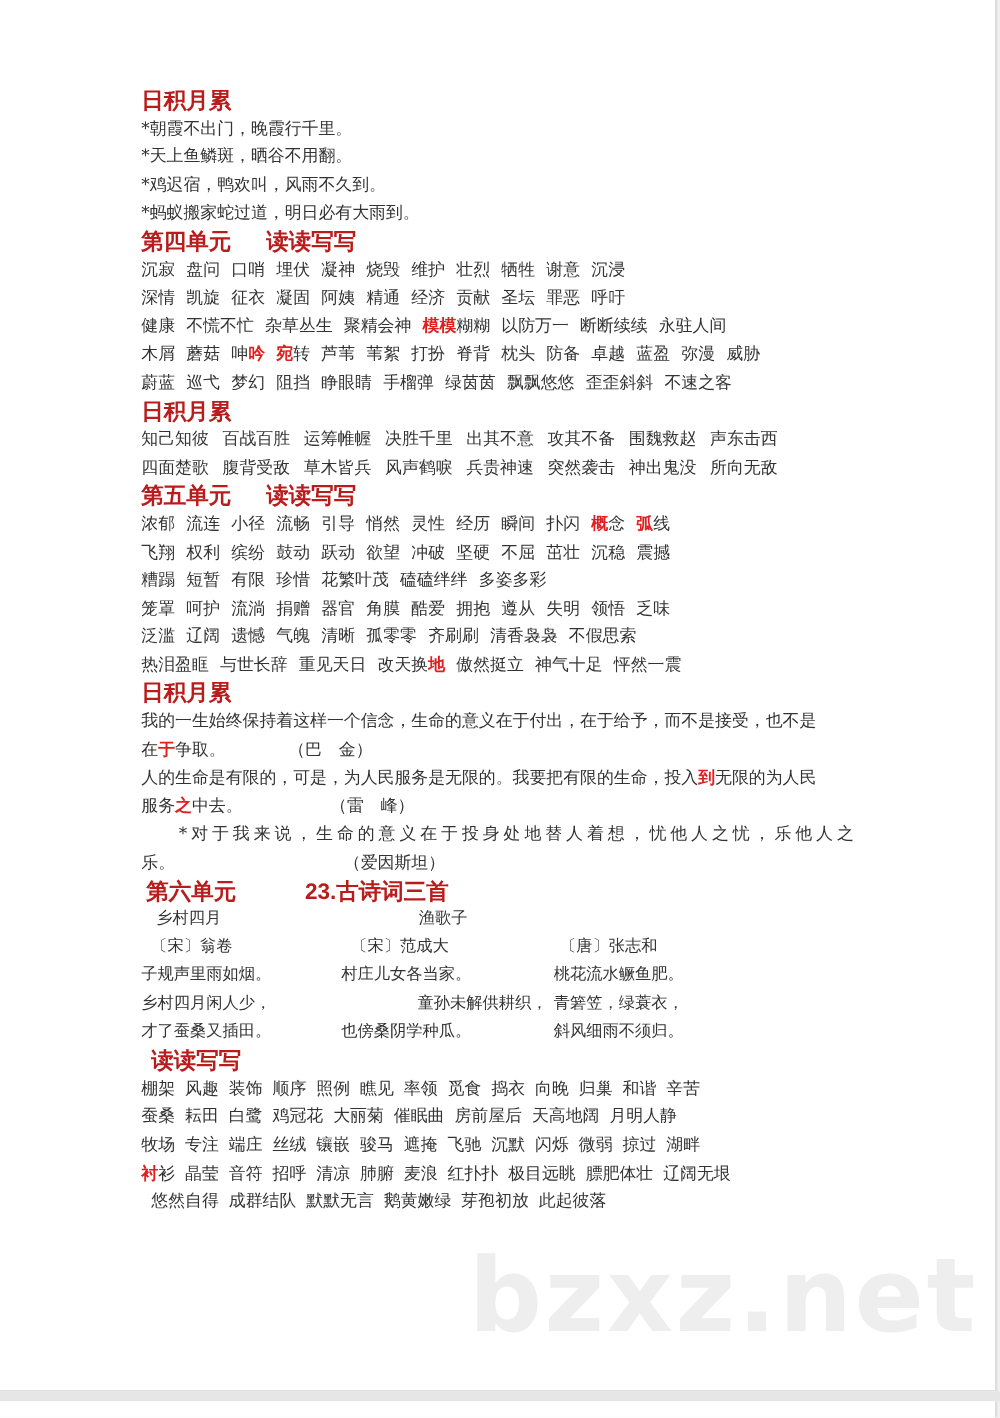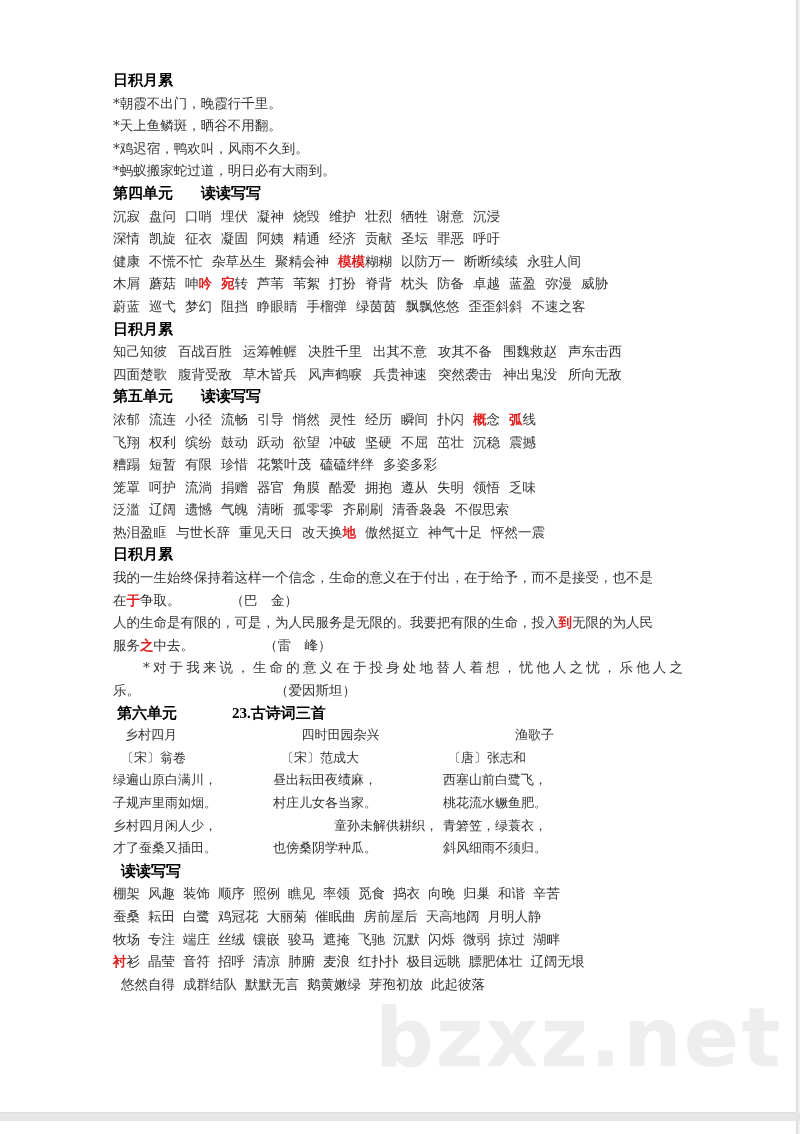--- a/index.html
+++ b/index.html
@@ -24,22 +24,22 @@
       background: #fff; border-right: 2px solid #dedede;
     }
     .content {
       position: absolute; left: 113px; top: 69px; width: 600px;
     }
     .line {
       height: 22.6px; line-height: 22.6px; font-size: 13.5px;
       white-space: nowrap; color: #333;
     }
     .h {
-      font-family: Liberation Serif, serif;
-      font-weight: bold; font-size: 15px; color: #000000;
+      font-family: Liberation Sans, sans-serif;
+      font-weight: bold; font-size: 18px; color: #b91c1c;
     }
     .h .gap { display: inline-block; width: 28px; }
     .words span.w { margin-right: 10px; }
     .red { color: #e02020; font-weight: bold; }
     .para { font-size: 13.5px; line-height: 22.6px; color: #333; white-space: normal; width: 570px; }
     .justify { text-align: justify; text-align-last: justify; margin-left: 30px; }
     .poem-row { display: flex; height: 22.6px; line-height: 22.6px; font-size: 13px; color: #333; }
     .poem-row .c1 { width: 160px; }
     .poem-row .c2 { width: 165px; }
     .poem-row .c3 { width: 200px; }
@@ -107,34 +107,28 @@
     <div class="para">
       <div class="justify" style="height:22.6px">*对于我来说，生命的意义在于投身处地替人着想，忧他人之忧，乐他人之</div>
       <span>乐。</span><span style="display:inline-block;width:135px"></span><span>（爱因斯坦）</span>
     </div>
 
     <div class="line h ml4">
       <span>第六单元</span><span style="display:inline-block;width:55px"></span><span>23.古诗词三首</span>
     </div>
     <div class="poem-row">
       <div class="c1" style="padding-left:12px">乡村四月</div>
-      <div class="c2" style="padding-left:18px">四时田园杂兴</div>
       <div class="c3" style="padding-left:50px">渔歌子</div>
     </div>
     <div class="poem-row">
       <div class="c1" style="padding-left:8px">〔宋〕翁卷</div>
       <div class="c2">〔宋〕范成大</div>
       <div class="c3" style="padding-left:2px">〔唐〕张志和</div>
     </div>
     <div id="poem-lines">
-        <div class="poem-row">
-          <div class="c1" style="padding-left: 0px;">绿遍山原白满川，</div>
-          <div class="c2" style="padding-left: 0px;">昼出耘田夜绩麻，</div>
-          <div class="c3" style="padding-left: 5px;">西塞山前白鹭飞，</div>
-        </div>
         <div class="poem-row">
           <div class="c1" style="padding-left: 0px;">子规声里雨如烟。</div>
           <div class="c2" style="padding-left: 0px;">村庄儿女各当家。</div>
           <div class="c3" style="padding-left: 5px;">桃花流水鳜鱼肥。</div>
         </div>
         <div class="poem-row">
           <div class="c1" style="padding-left: 0px;">乡村四月闲人少，</div>
           <div class="c2" style="padding-left: 0px; text-align: right;">童孙未解供耕织，</div>
           <div class="c3" style="padding-left: 5px;">青箬笠，绿蓑衣，</div>
         </div>

